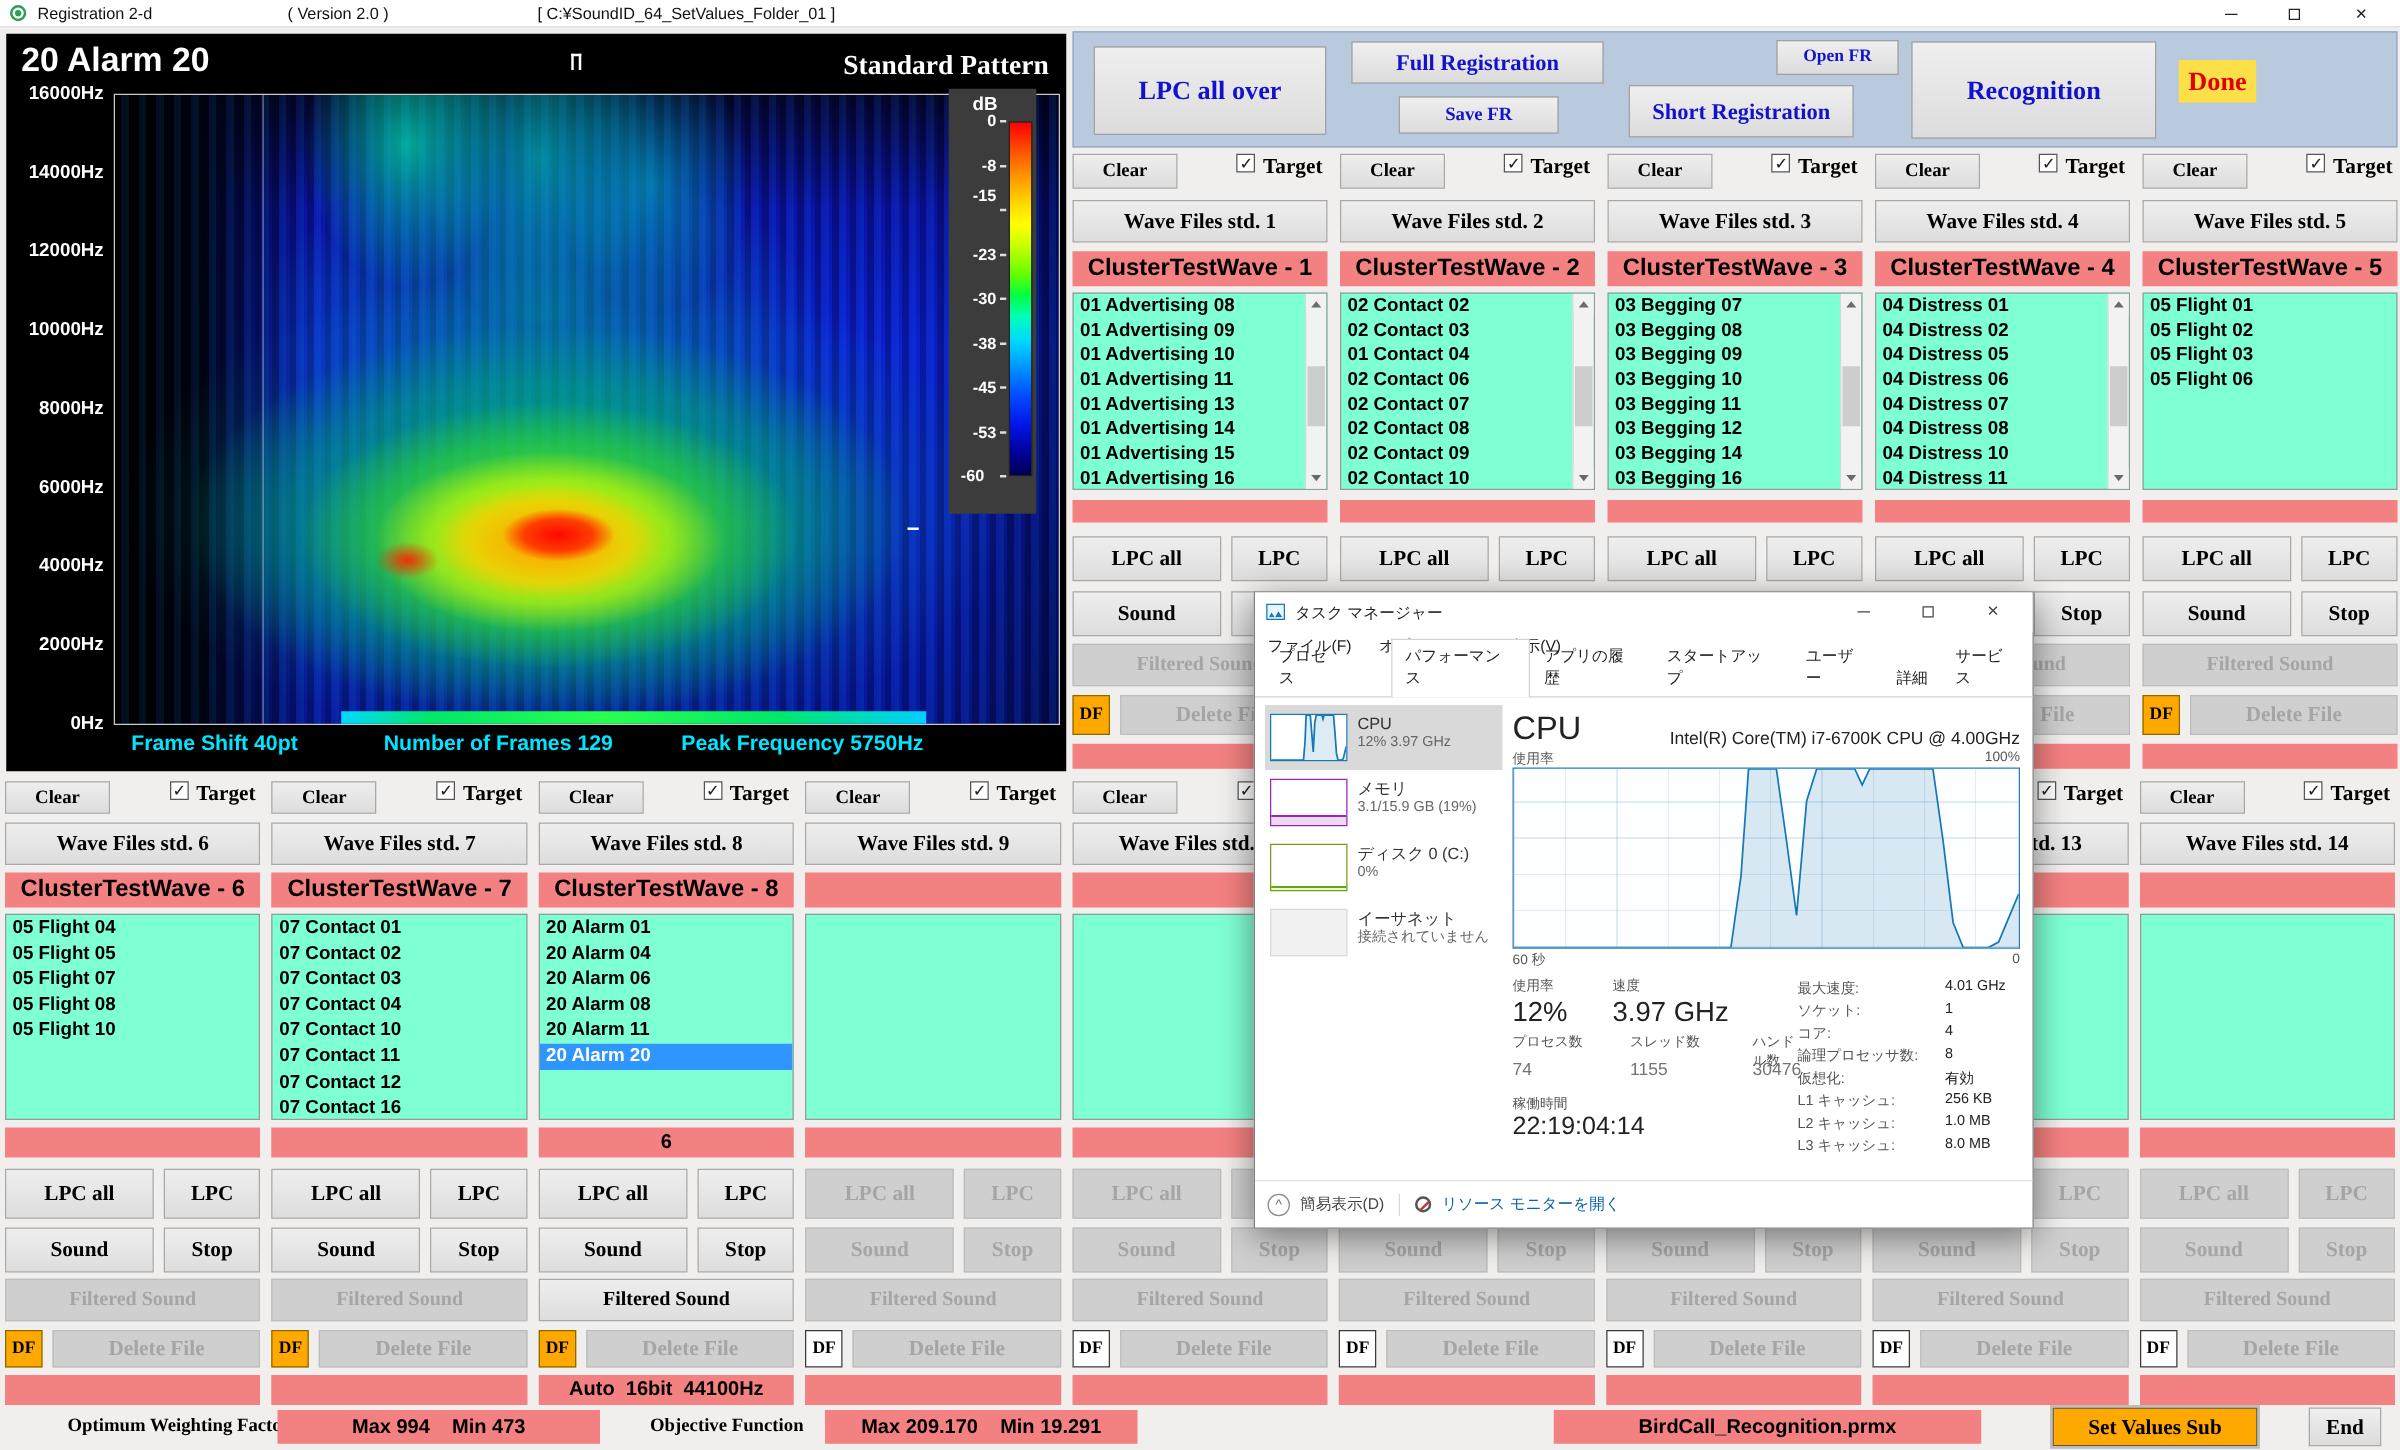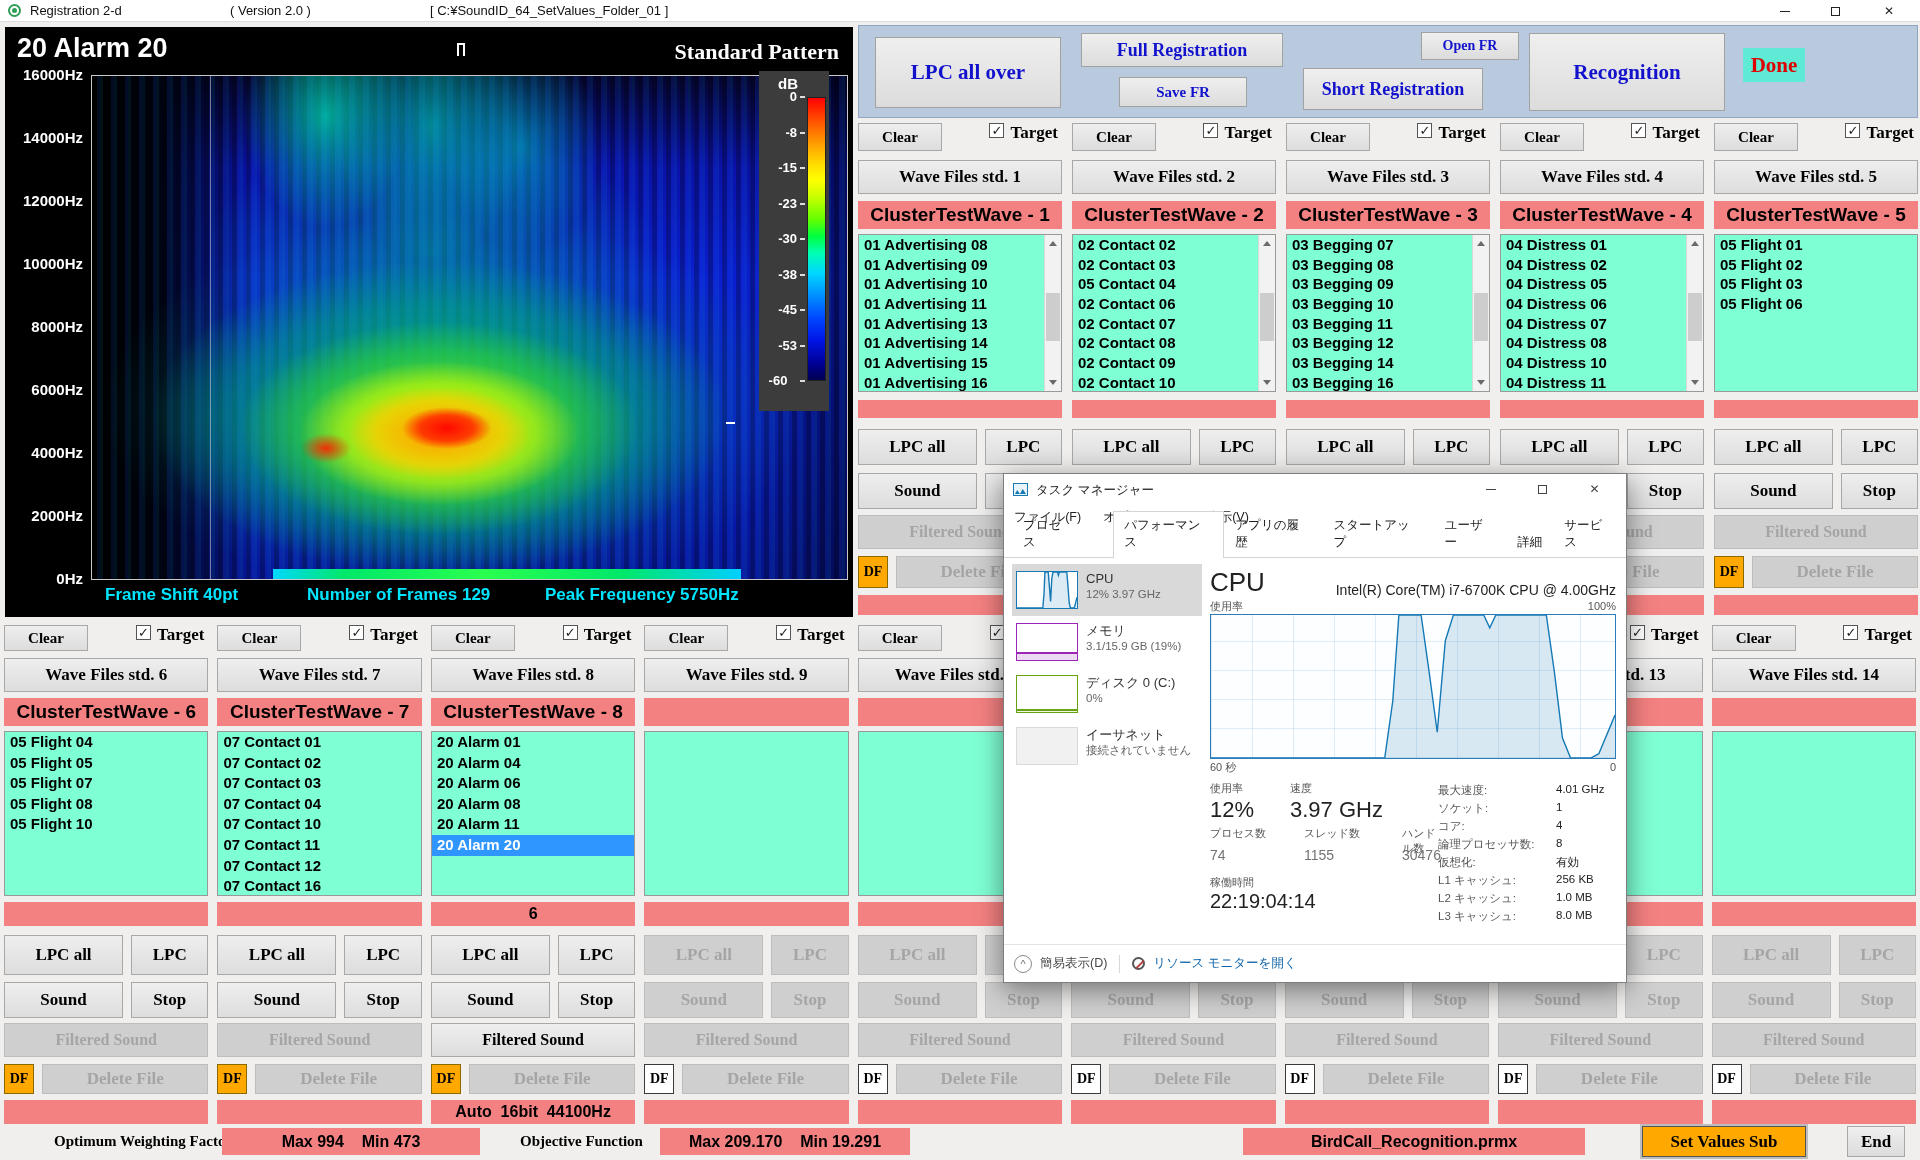--- a/index.html
+++ b/index.html
@@ -47,21 +47,21 @@
   .dbtick{position:absolute;left:0;width:38px;text-align:right;color:#fff;font-weight:bold;font-size:13px;}
   .dbdash{position:absolute;left:41px;width:5px;height:2px;background:#ddd;}
   .dbbar{position:absolute;left:48px;top:26px;width:19px;height:284px;border:1px solid #222;
     background:linear-gradient(180deg,#ff0000 0%,#ff5a00 9%,#ffa500 17%,#ffe000 24%,#ffff00 29%,#c8ff00 35%,#64ff00 43%,#00ff40 49%,#00ffb4 55%,#00d8ff 62%,#0090ff 70%,#0048ff 78%,#0014e6 86%,#000096 94%,#000050 100%);}
   .spec-footer span{position:absolute;top:558px;color:#00e5ff;font-weight:bold;font-size:17px;}
   
   .bluepanel{position:absolute;left:858px;top:25px;width:1060px;height:93px;background:#b9c9de;border:1px solid #8fa6c2;}
   .bp-btn{position:absolute;background:linear-gradient(#efefef,#dcdcdc);border:1px solid #a2a2a2;
     display:flex;align-items:center;justify-content:center;color:#1212cc;font-weight:bold;
     font-family:"Liberation Serif",serif;cursor:default;}
-  .bp-done{position:absolute;background:#5eead4;display:flex;align-items:center;justify-content:center;
+  .bp-done{position:absolute;background:#fde047;display:flex;align-items:center;justify-content:center;
     color:#e00000;font-weight:bold;font-size:21px;font-family:"Liberation Serif",serif;}
   
   .band{position:absolute;display:grid;}
   .band-top{left:858px;top:123px;width:1060px;grid-template-columns:repeat(5,1fr);gap:0 10px;}
   .band-bottom{left:4px;top:625px;width:1912px;grid-template-columns:repeat(9,1fr);gap:0 9px;}
   .r{display:flex;}
   .band-top .r-clear{height:28px;margin-bottom:9px}.band-top .r-std{height:34px;margin-bottom:7px}
   .band-top .r-head{height:28px;margin-bottom:5px}.band-top .r-list{height:158px;margin-bottom:8px}
   .band-top .r-pink1{height:18px;margin-bottom:11px}.band-top .r-lpc{height:36px;margin-bottom:8px}
   .band-top .r-snd{height:36px;margin-bottom:6px}.band-top .r-flt{height:34px;margin-bottom:7px}
@@ -196,21 +196,21 @@
     <div class="greenstrip"></div>
     <div class="wtick"></div>
   </div>
   <div class="dbscale">
     <div class="dbtitle">dB</div>
     <div id="db-ticks">
         <span class="dbtick" style="top: 18px;">0</span>
         <span class="dbdash" style="top: 25px;"></span>
         <span class="dbtick" style="top: 53.5px;">-8</span>
         <span class="dbdash" style="top: 60.5px;"></span>
-        <span class="dbtick" style="top: 89px;">-15</span>
+        <span class="dbtick" style="top: 78px;">-15</span>
         <span class="dbdash" style="top: 96px;"></span>
         <span class="dbtick" style="top: 124.5px;">-23</span>
         <span class="dbdash" style="top: 131.5px;"></span>
         <span class="dbtick" style="top: 160px;">-30</span>
         <span class="dbdash" style="top: 167px;"></span>
         <span class="dbtick" style="top: 195.5px;">-38</span>
         <span class="dbdash" style="top: 202.5px;"></span>
         <span class="dbtick" style="top: 231px;">-45</span>
         <span class="dbdash" style="top: 238px;"></span>
         <span class="dbtick" style="top: 266.5px;">-53</span>
@@ -291,21 +291,21 @@
           <span class="tl">Target</span>
         </span>
       </div>
       <div class="r r-std">
         <button class="btn b-std">Wave Files std. 2</button>
       </div>
       <div class="r r-head pink head">ClusterTestWave - 2</div>
       <div class="r r-list lb">
         <div class="li">02 Contact 02</div>
         <div class="li">02 Contact 03</div>
-        <div class="li">05 Contact 04</div>
+        <div class="li">01 Contact 04</div>
         <div class="li">02 Contact 06</div>
         <div class="li">02 Contact 07</div>
         <div class="li">02 Contact 08</div>
         <div class="li">02 Contact 09</div>
         <div class="li">02 Contact 10</div>
         <div class="sbar">
           <div class="sarr up"></div>
           <div class="sthumb"></div>
           <div class="sarr dn"></div>
         </div>

